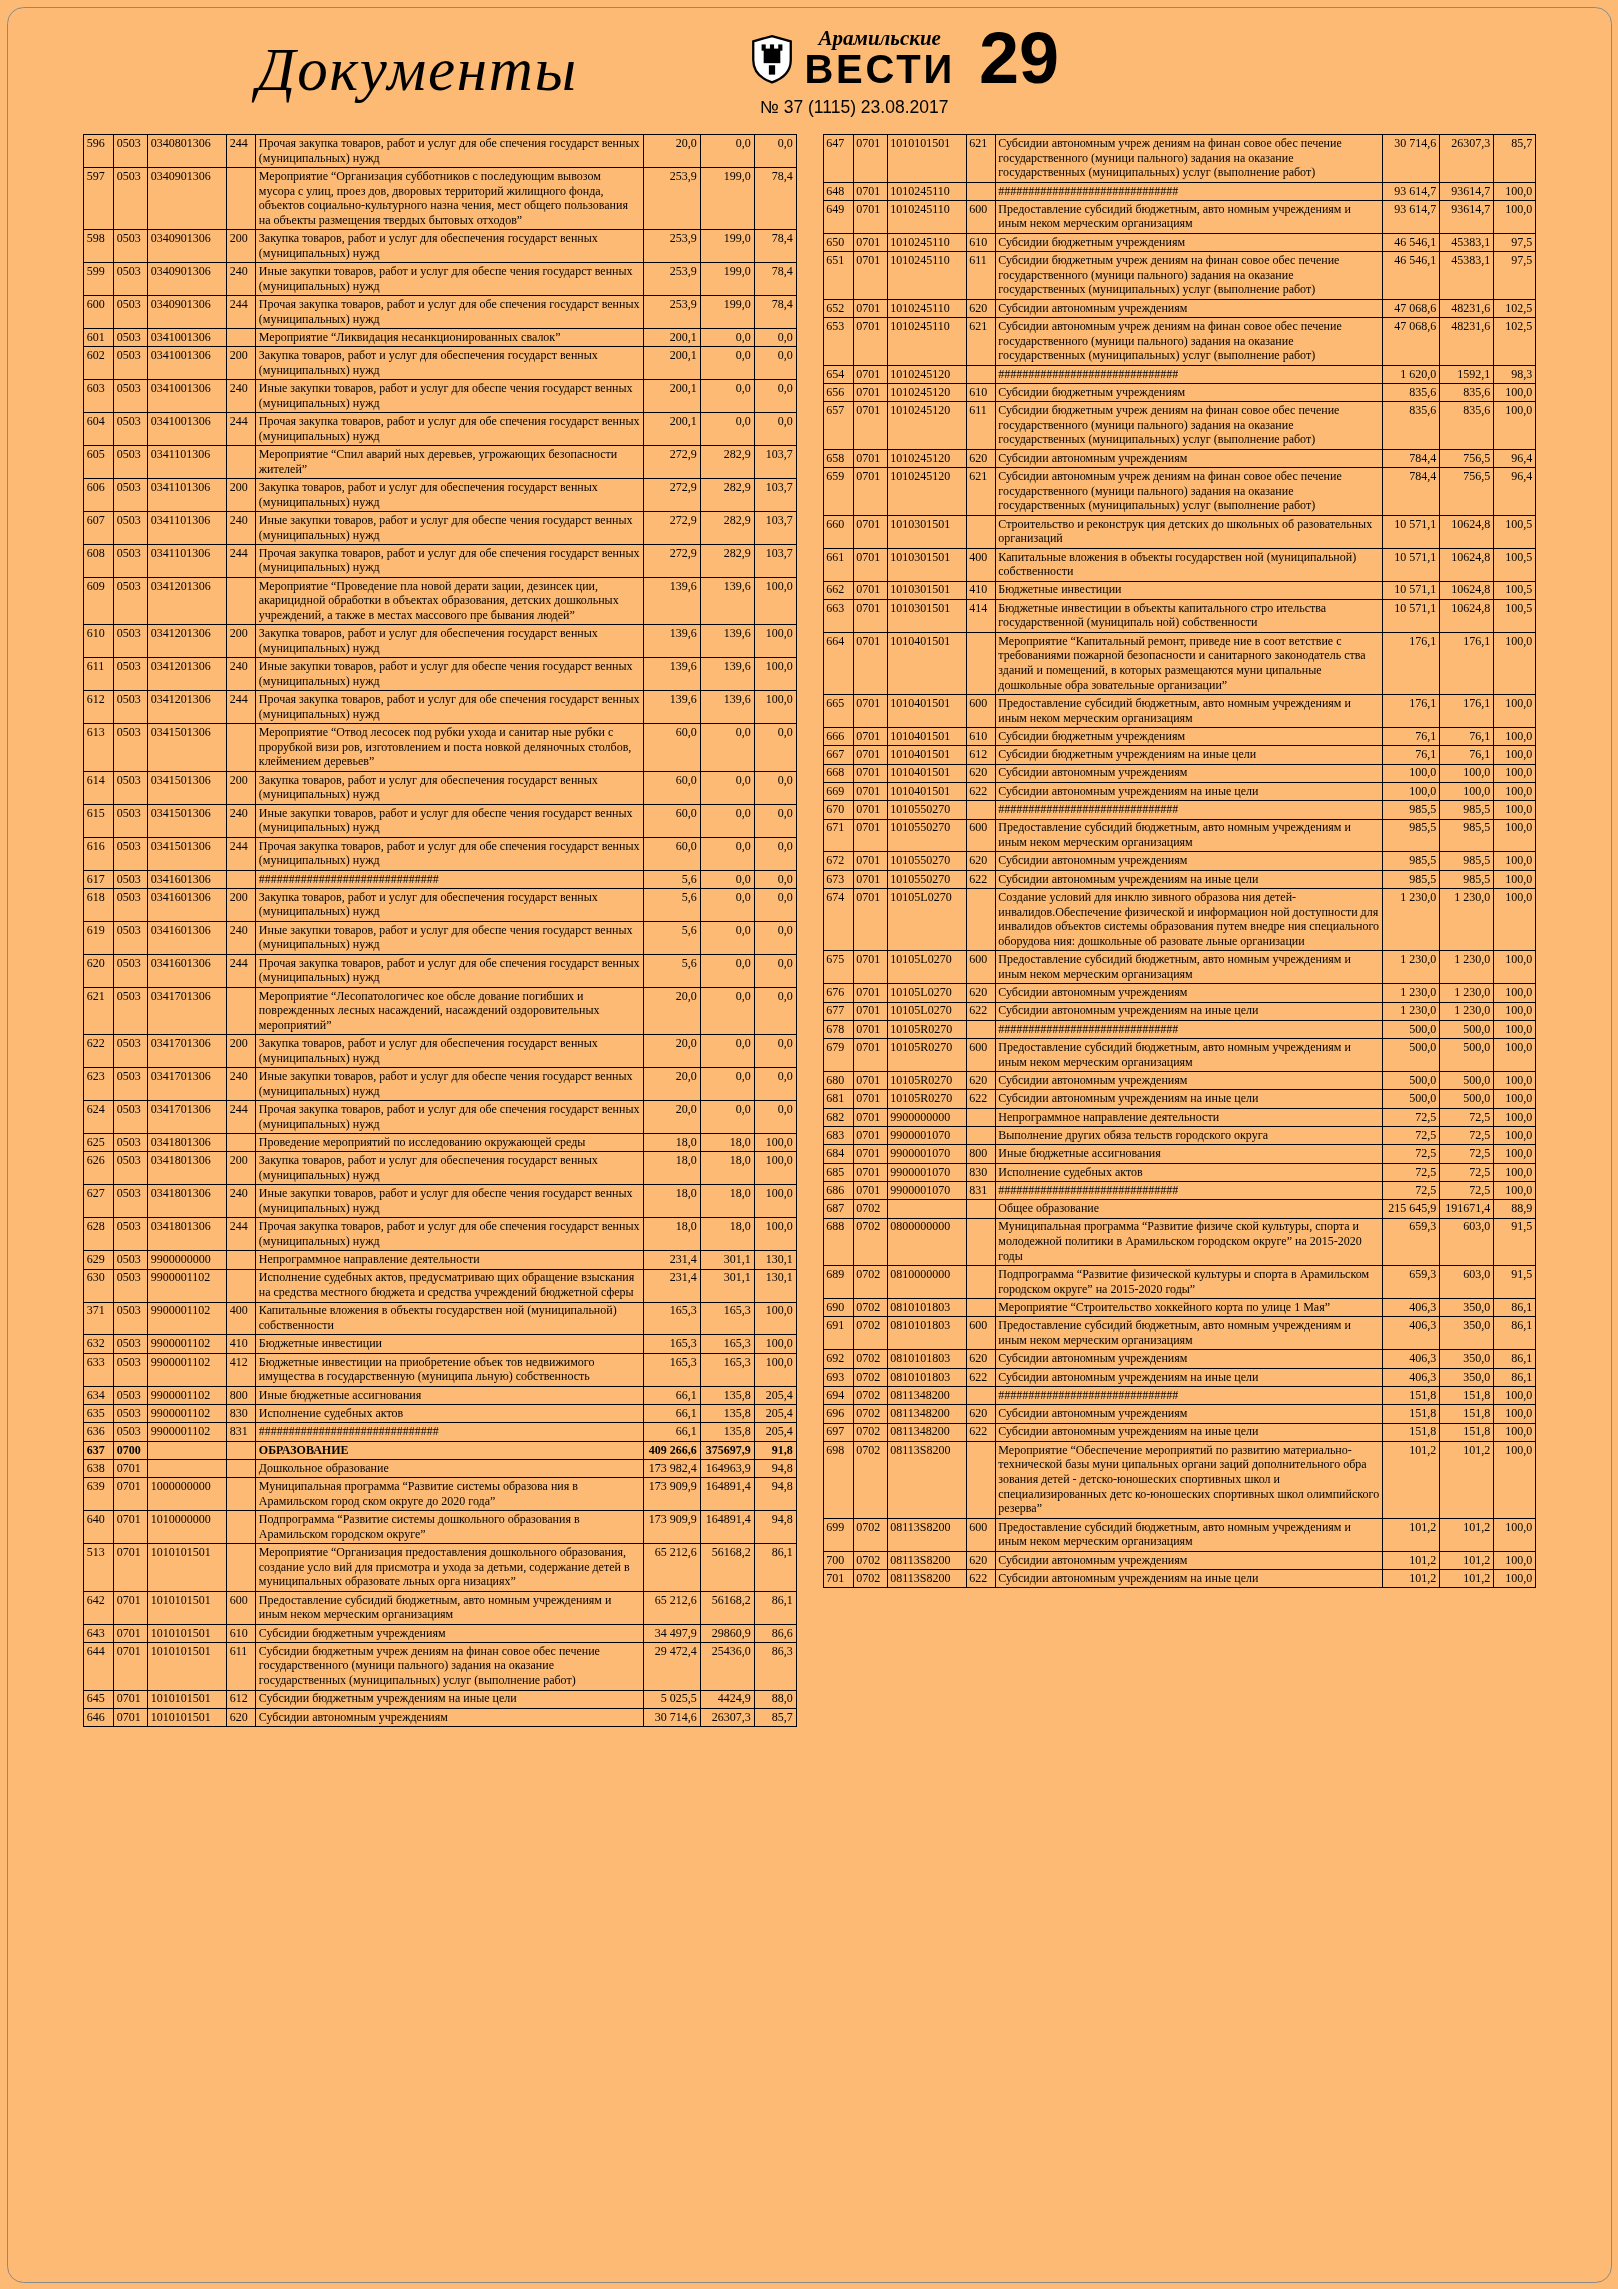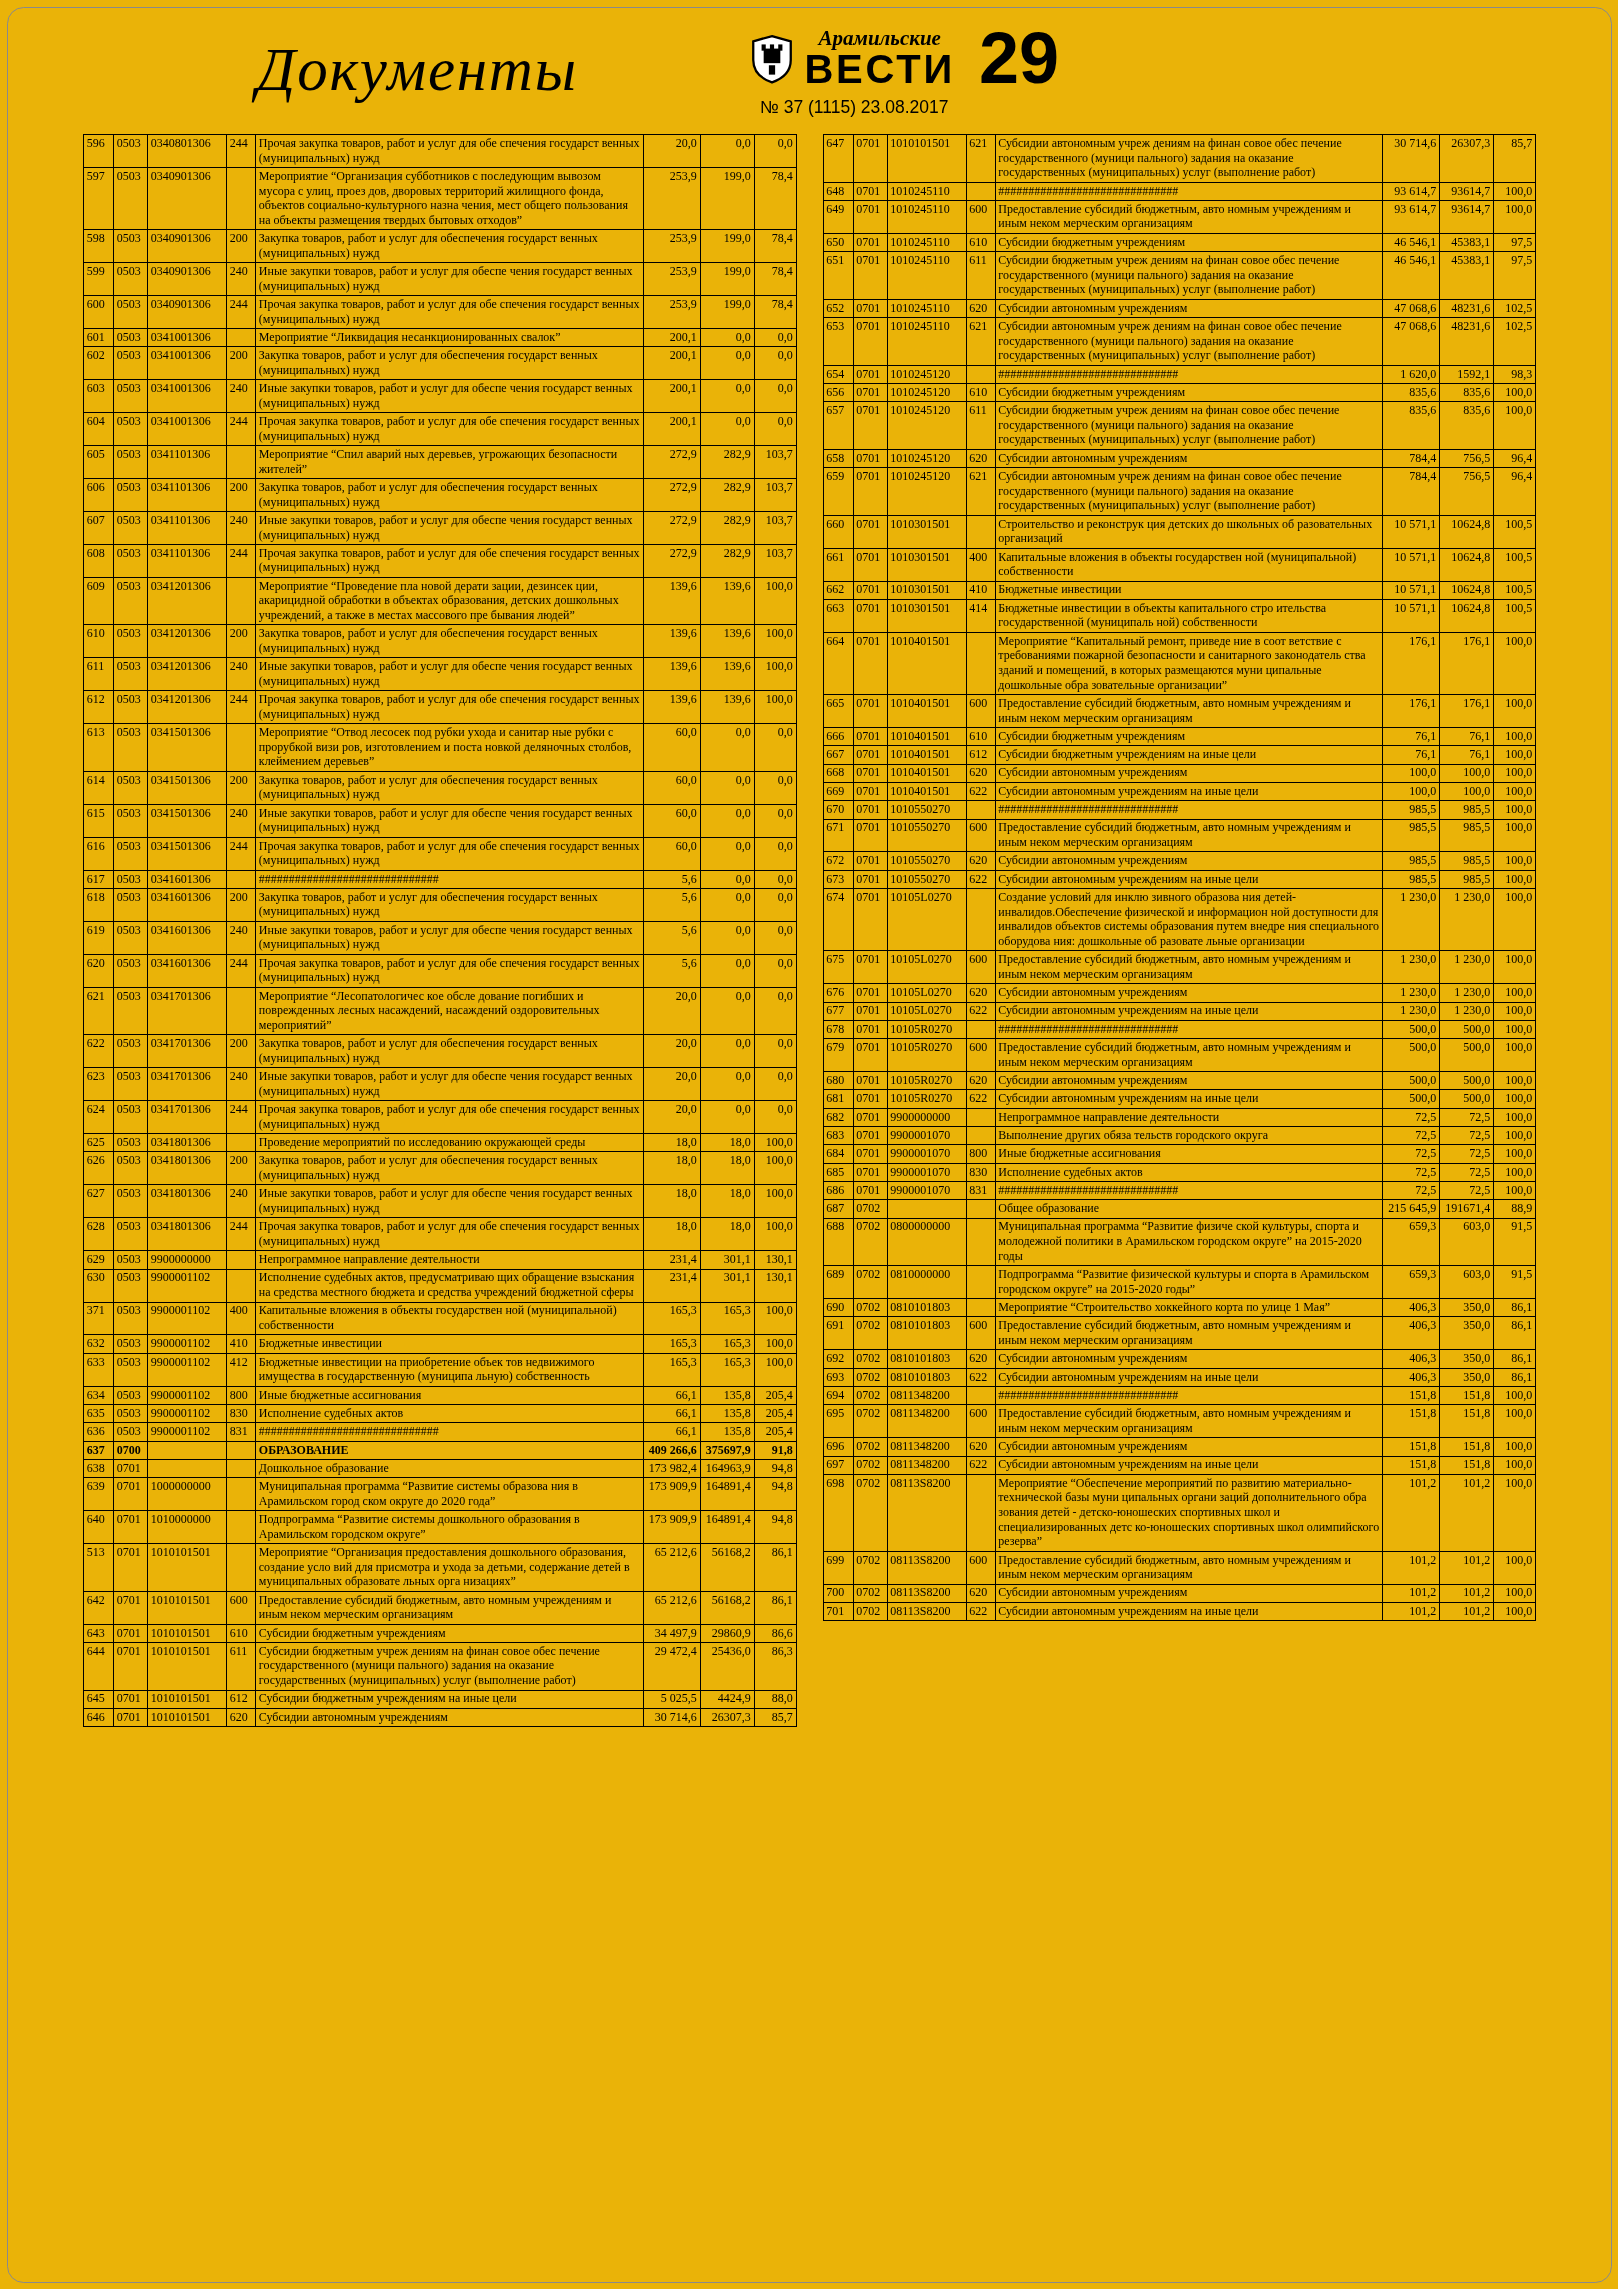--- a/index.html
+++ b/index.html
@@ -1,17 +1,17 @@
 <!DOCTYPE html>
 <html style="font-size:14.8px"><head>
 <meta charset="utf-8">
 <style>
   html,body { margin:0; padding:0; background:#e8e8e8; }
   .sheet {
-    position:relative; width:1619px; height:2290px; background:#eab308;
+    position:relative; width:1619px; height:2290px; background:#fdba74;
     margin:0 auto; overflow:hidden;
     font-family:"Liberation Serif", serif; color:#000;
   }
   .frame {
     position:absolute; inset:7.4px; border:1.8px solid #8a8a8a; border-radius:16.6px;
     pointer-events:none;
   }
   
   .masthead { display:flex; align-items:flex-start; padding:28px 83px 5.5px 83px; }
   .title-wrap { width:46%; text-align:center; padding-top:11px; }
@@ -1072,30 +1072,20 @@
             <td class="c0">694</td>
             <td class="c1">0702</td>
             <td class="c2">0811348200</td>
             <td class="c3"></td>
             <td class="c4 hash">##############################</td>
             <td class="c5">151,8</td>
             <td class="c6">151,8</td>
             <td class="c7">100,0</td>
           </tr>
           <tr>
-            <td class="c0">695</td>
-            <td class="c1">0702</td>
-            <td class="c2">0811348200</td>
-            <td class="c3">600</td>
-            <td class="c4">Предоставление субсидий бюджетным, авто номным учреждениям и иным неком мерческим организациям</td>
-            <td class="c5">151,8</td>
-            <td class="c6">151,8</td>
-            <td class="c7">100,0</td>
-          </tr>
-          <tr>
             <td class="c0">696</td>
             <td class="c1">0702</td>
             <td class="c2">0811348200</td>
             <td class="c3">620</td>
             <td class="c4">Субсидии автономным учреждениям</td>
             <td class="c5">151,8</td>
             <td class="c6">151,8</td>
             <td class="c7">100,0</td>
           </tr>
           <tr>

